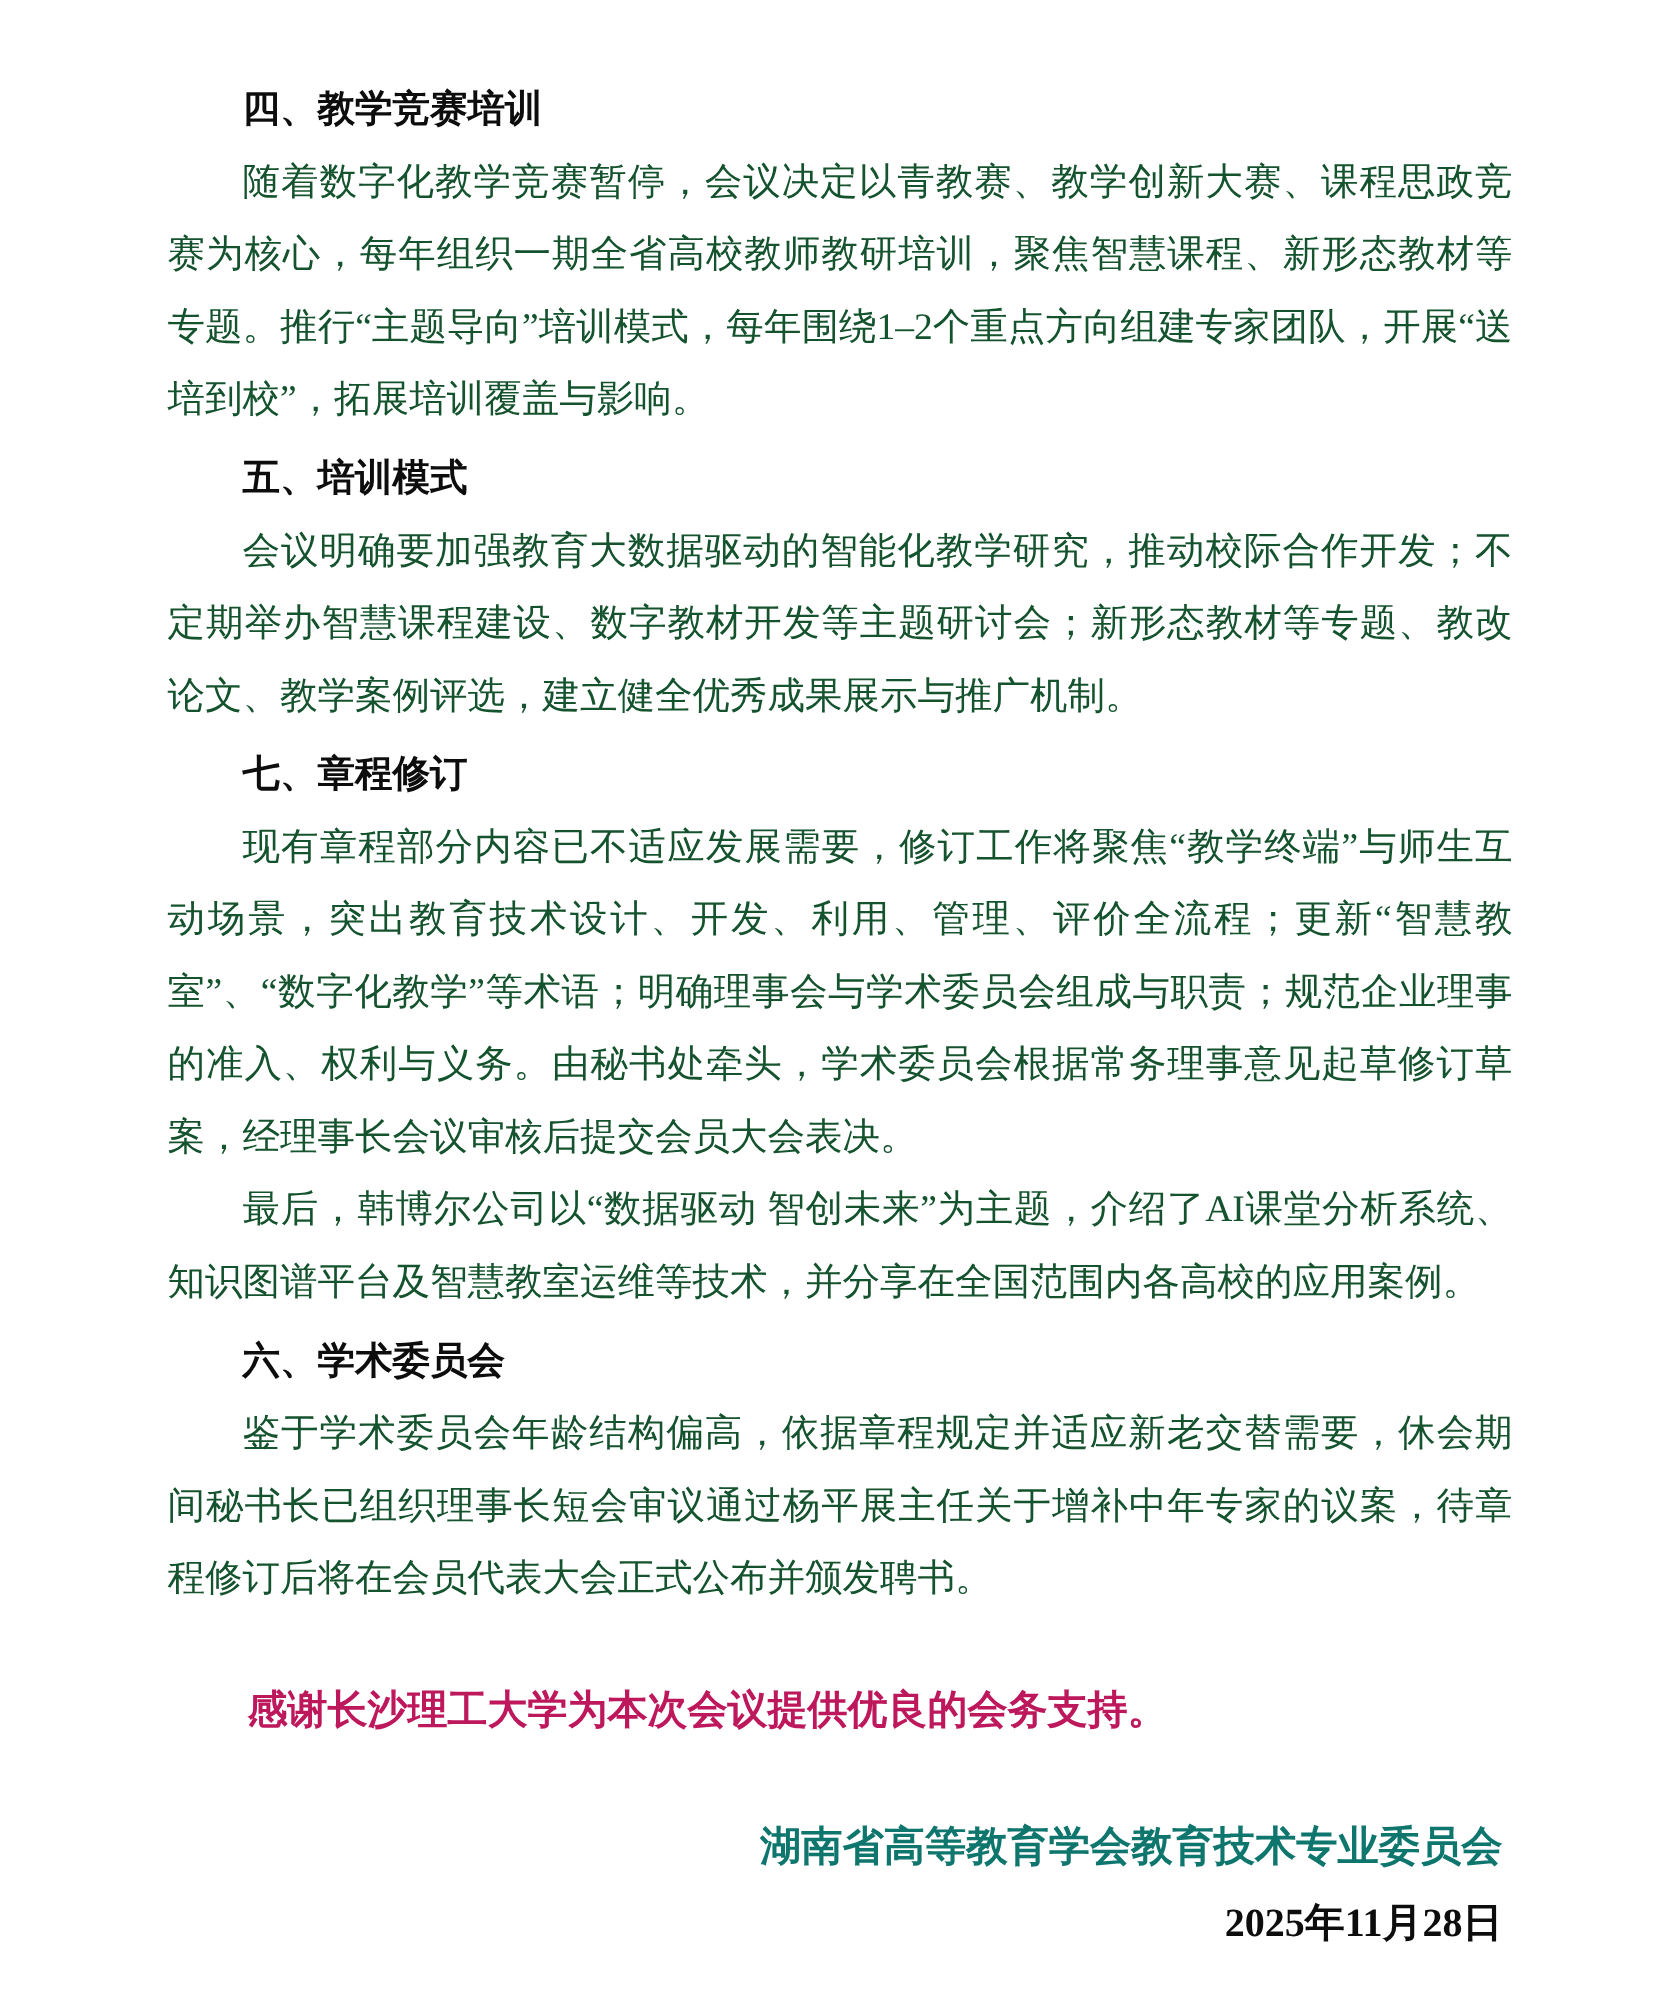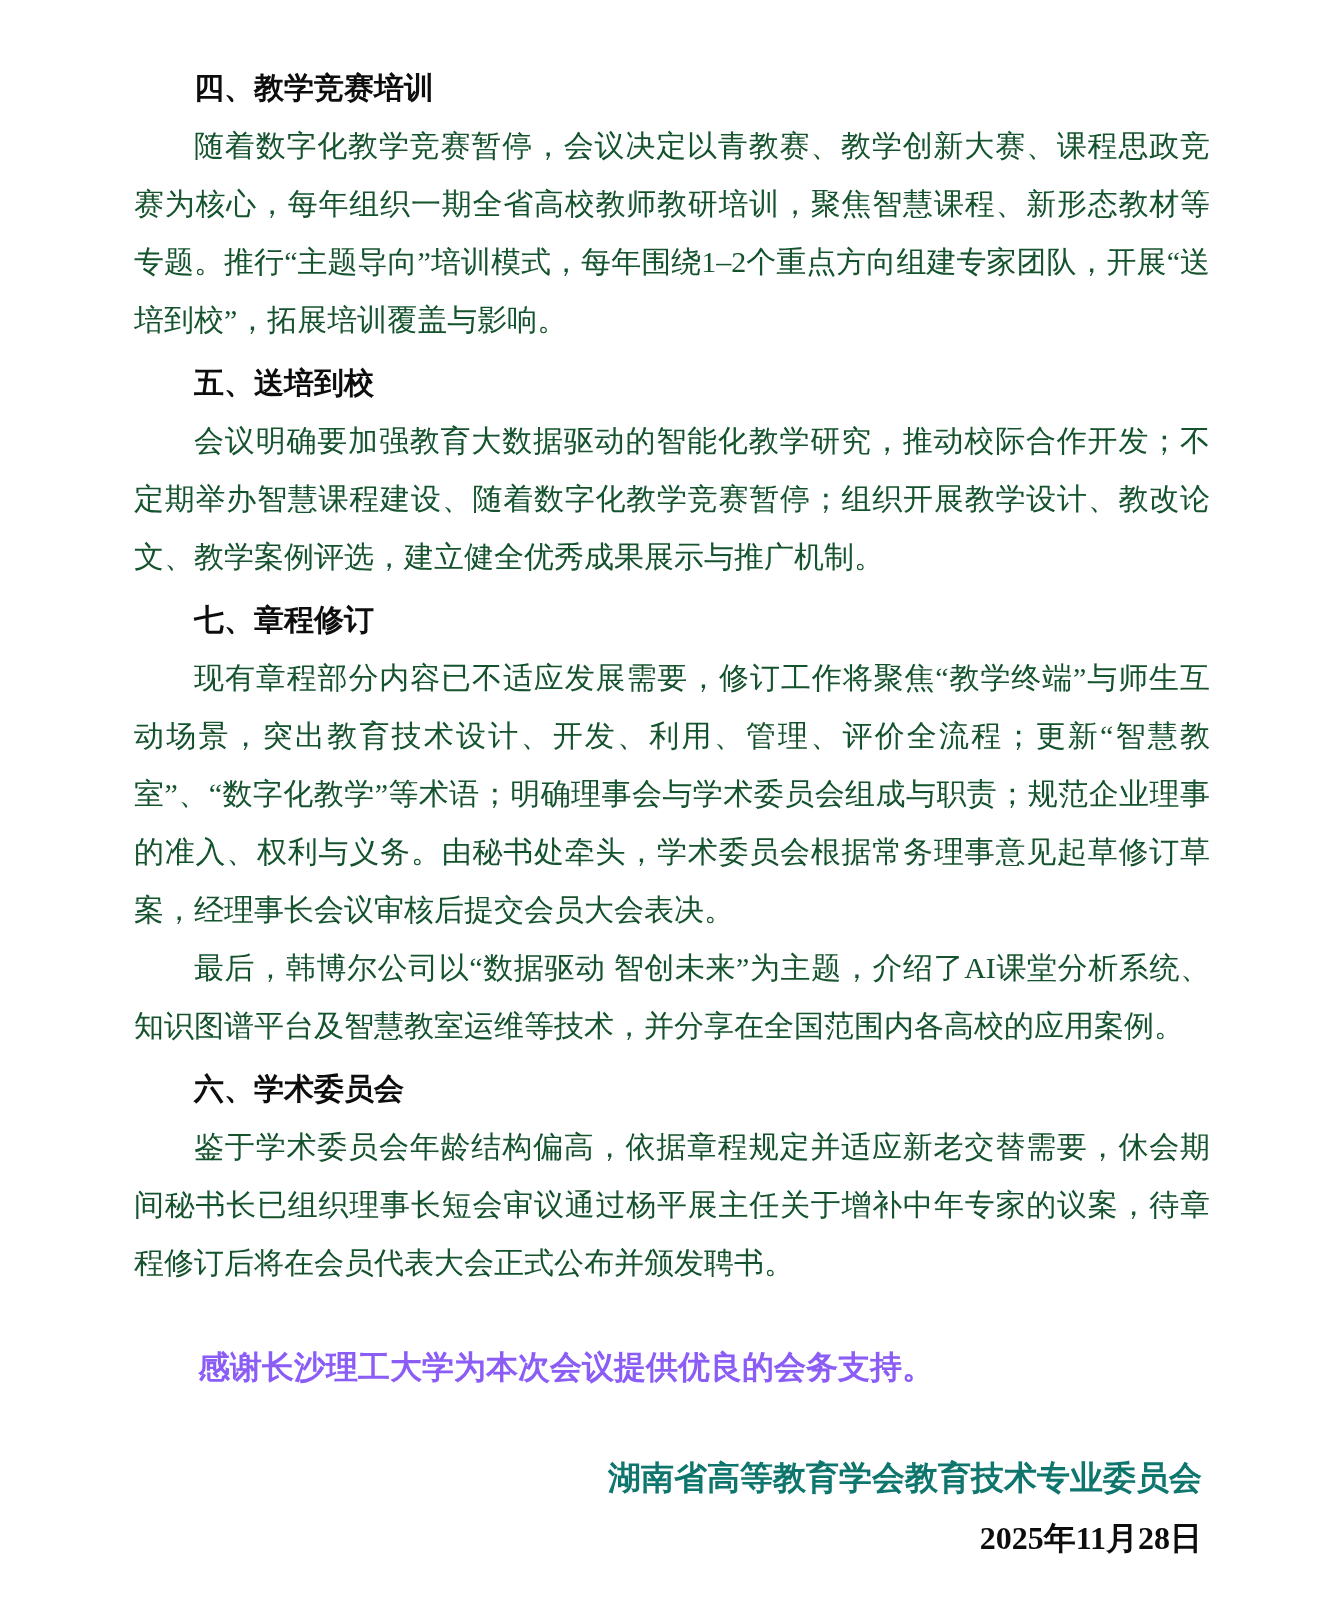--- a/index.html
+++ b/index.html
@@ -41,21 +41,21 @@
     text-align: justify;
     text-indent: 2em;
     color: #14532d;
   }
   .closing-note {
     margin-top: 45px;
     font-size: 32px;
     line-height: 60px;
     font-weight: 700;
     text-indent: 2em;
-    color: #8b5cf6;
+    color: #be185d;
   }
   .signature-line {
     margin-top: 51px;
     font-size: 33px;
     line-height: 60px;
     font-weight: 700;
     text-align: right;
     padding-right: 8px;
     color: #0f766e;
   }
@@ -72,22 +72,22 @@
 <body>
 
 <div class="doc-page">
 
   <div class="section">
     <div class="section-heading">四、教学竞赛培训</div>
     <div class="para">随着数字化教学竞赛暂停，会议决定以青教赛、教学创新大赛、课程思政竞赛为核心，每年组织一期全省高校教师教研培训，聚焦智慧课程、新形态教材等专题。推行“主题导向”培训模式，每年围绕1–2个重点方向组建专家团队，开展“送培到校”，拓展培训覆盖与影响。</div>
   </div>
 
   <div class="section">
-    <div class="section-heading">五、送培到校</div>
-    <div class="para">会议明确要加强教育大数据驱动的智能化教学研究，推动校际合作开发；不定期举办智慧课程建设、随着数字化教学竞赛暂停；组织开展教学设计、教改论文、教学案例评选，建立健全优秀成果展示与推广机制。</div>
+    <div class="section-heading">五、培训模式</div>
+    <div class="para">会议明确要加强教育大数据驱动的智能化教学研究，推动校际合作开发；不定期举办智慧课程建设、数字教材开发等主题研讨会；新形态教材等专题、教改论文、教学案例评选，建立健全优秀成果展示与推广机制。</div>
   </div>
 
   <div class="section">
     <div class="section-heading">七、章程修订</div>
     <div class="para">现有章程部分内容已不适应发展需要，修订工作将聚焦“教学终端”与师生互动场景，突出教育技术设计、开发、利用、管理、评价全流程；更新“智慧教室”、“数字化教学”等术语；明确理事会与学术委员会组成与职责；规范企业理事的准入、权利与义务。由秘书处牵头，学术委员会根据常务理事意见起草修订草案，经理事长会议审核后提交会员大会表决。</div>
     <div class="para">最后，韩博尔公司以“数据驱动 智创未来”为主题，介绍了AI课堂分析系统、知识图谱平台及智慧教室运维等技术，并分享在全国范围内各高校的应用案例。</div>
   </div>
 
   <div class="section">
     <div class="section-heading">六、学术委员会</div>

